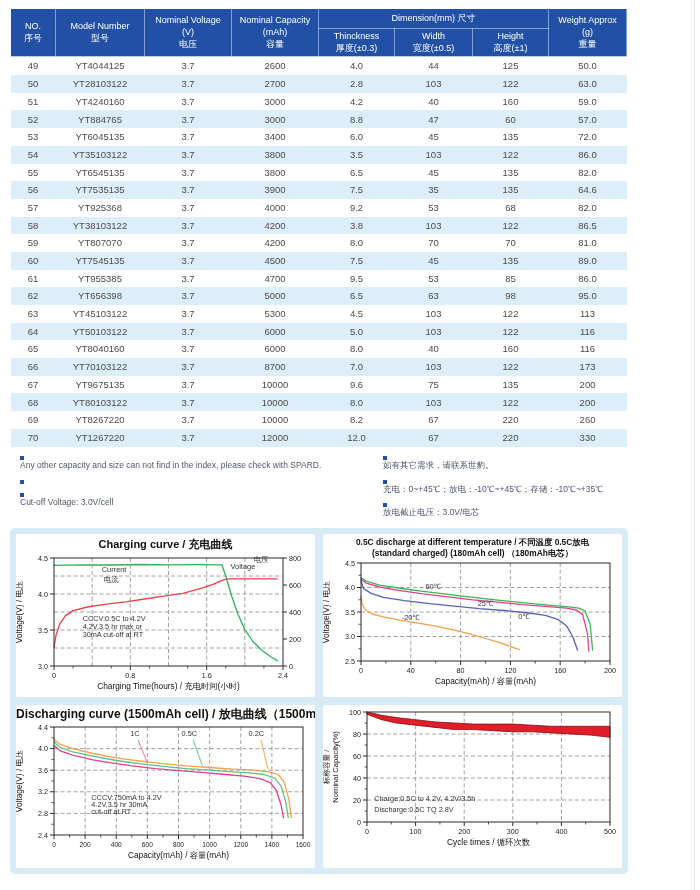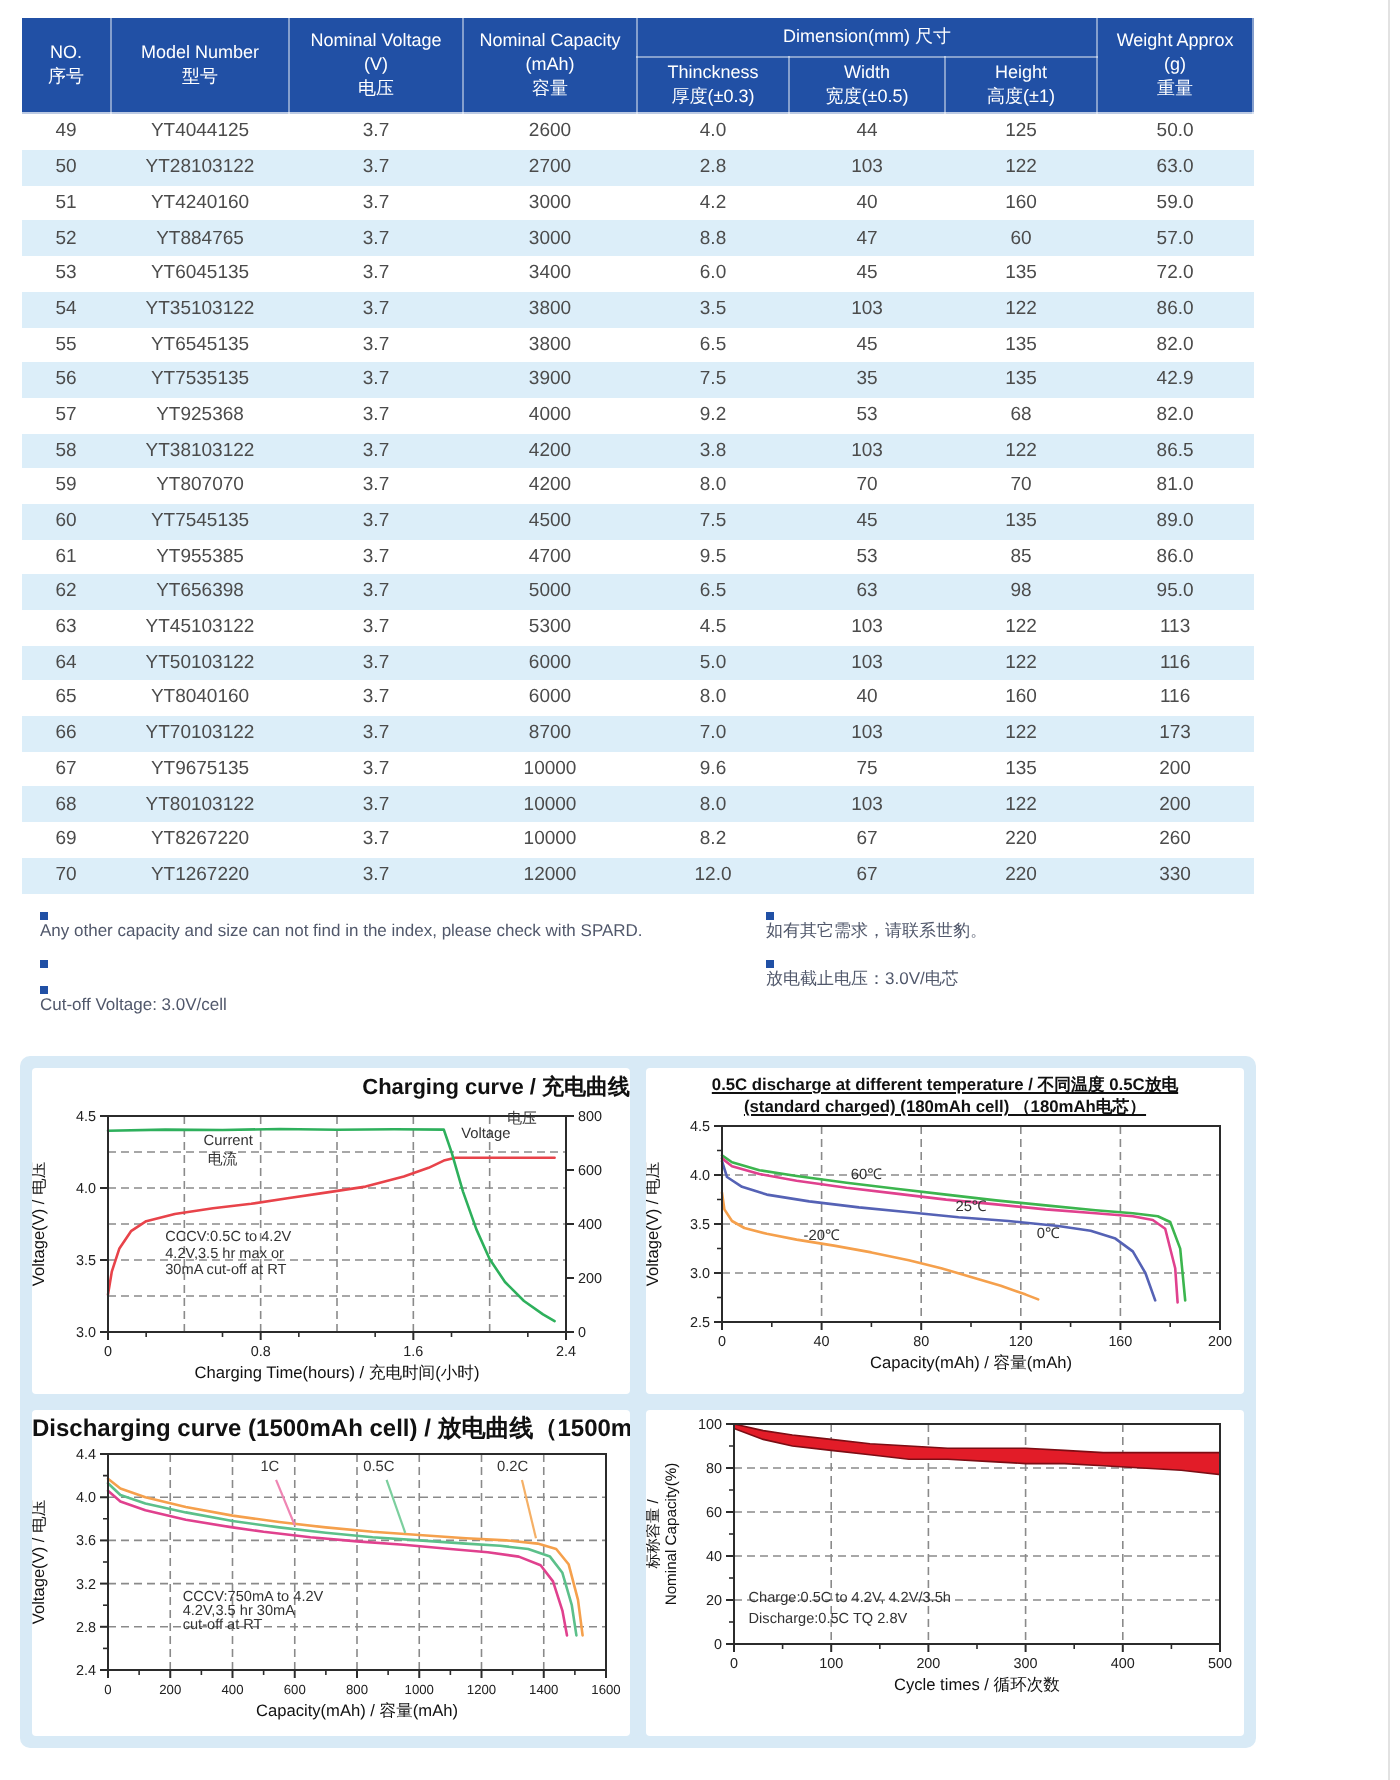--- a/index.html
+++ b/index.html
@@ -21,23 +21,23 @@
   .notes-left{left:20px;width:350px;}
   .notes-right{left:383px;width:250px;}
   .note{display:flex;align-items:flex-start;margin-bottom:6px;font-size:8.5px;color:#51586b;line-height:1.25;flex-direction:column;}
   .note .bullet{flex:none;width:4px;height:4px;background:#2150a5;margin:3px 6px 0 0;}
 
   
   .charts{position:absolute;left:10px;top:528px;width:618px;height:346px;background:#d8eaf6;border-radius:5px;
     box-sizing:border-box;padding:6px;display:grid;grid-template-columns:1fr 1fr;grid-template-rows:1fr 1fr;gap:8px;}
   .chart-panel{background:#fff;border-radius:2px;padding-top:3px;overflow:hidden;}
   .chart-title{text-align:center;font-weight:bold;color:#111;white-space:nowrap;}
-  .t-large{font-size:11px;line-height:15px;text-align:right;}
+  .t-large{font-size:11px;line-height:15px;}
   .t-med{font-size:12px;line-height:13px;}
-  .t-small{font-size:8.4px;line-height:11px;text-decoration:underline;}
+  .t-small{font-size:8.4px;line-height:11px;}
   svg{display:block;margin:0 auto;}
   svg text{font-family:"Liberation Sans",sans-serif;}
 </style>
 </head>
 <body>
 
 <div class="page">
 
   <table class="spec">
     <colgroup id="spec-cols">
@@ -137,21 +137,21 @@
           <td>82.0</td>
         </tr>
         <tr>
           <td>56</td>
           <td>YT7535135</td>
           <td>3.7</td>
           <td>3900</td>
           <td>7.5</td>
           <td>35</td>
           <td>135</td>
-          <td>42.9</td>
+          <td>64.6</td>
         </tr>
         <tr>
           <td>57</td>
           <td>YT925368</td>
           <td>3.7</td>
           <td>4000</td>
           <td>9.2</td>
           <td>53</td>
           <td>68</td>
           <td>82.0</td>
@@ -299,20 +299,24 @@
       </div>
       <div class="note">
         <span class="bullet"></span>
         <span>Cut-off Voltage: 3.0V/cell</span>
       </div>
     </div>
   <div class="notes-col notes-right" id="notes-right">
       <div class="note">
         <span class="bullet"></span>
         <span>如有其它需求，请联系世豹。</span>
+      </div>
+      <div class="note">
+        <span class="bullet"></span>
+        <span>充电：0~+45℃；放电：-10℃~+45℃；存储：-10℃~+35℃</span>
       </div>
       <div class="note">
         <span class="bullet"></span>
         <span>放电截止电压：3.0V/电芯</span>
       </div>
     </div>
 
   <div class="charts">
     <div class="chart-panel">
       <div class="chart-title t-large" id="title-0">Charging curve / 充电曲线</div>

